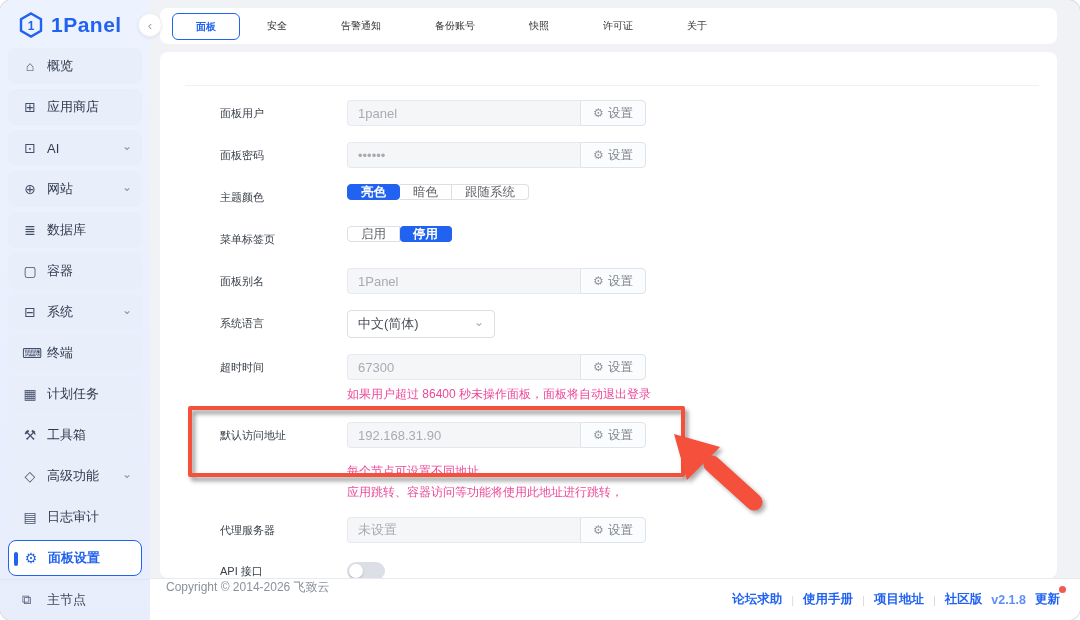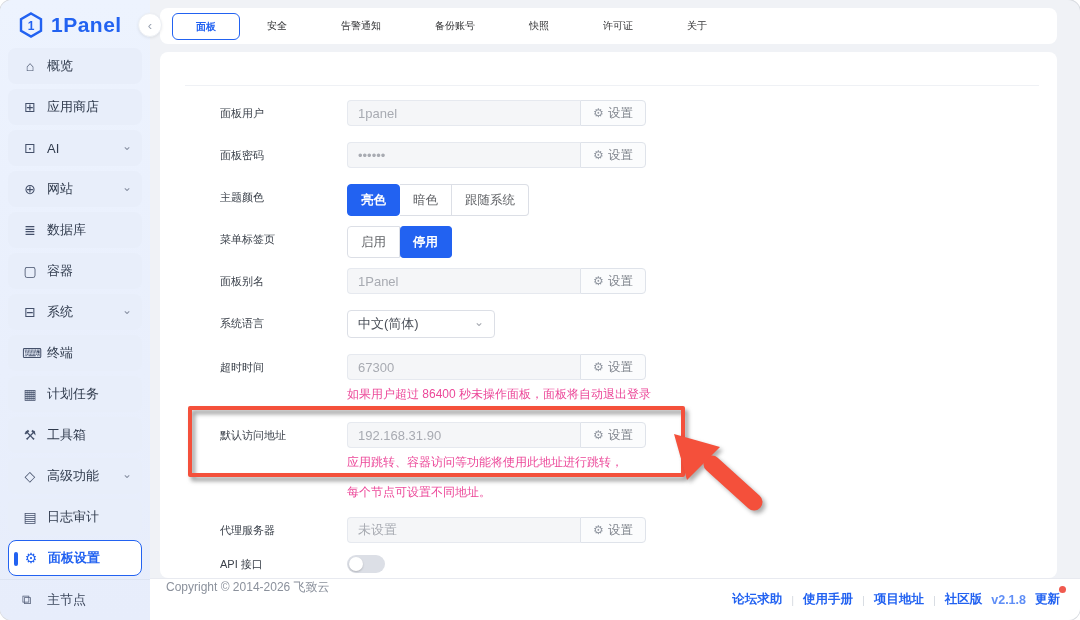--- a/index.html
+++ b/index.html
@@ -39,21 +39,21 @@
   .form-row{display:flex;margin-bottom:16px;}
   .form-label{width:127px;flex:0 0 127px;font-size:11px;color:#3a404a;line-height:26px;}
   .ctrl{flex:1;}
   .input-group{display:flex;width:299px;height:26px;}
   .input-group .tin{flex:1;height:26px;background:#f5f6f8;border:1px solid #e6e9ef;border-right:none;
        border-radius:4px 0 0 4px;padding:0 10px;font-size:13px;color:#a8abb2;display:flex;align-items:center;}
   .set-btn{width:66px;height:26px;background:#fbfcfd;border:1px solid #dfe3ea;border-radius:0 4px 4px 0;
        display:flex;align-items:center;justify-content:center;gap:4px;font-size:12.5px;color:#80858e;cursor:pointer;}
   .set-btn .gear{font-size:12px;color:#9096a0;}
   .segment{display:flex;height:26px;}
-  .seg-btn{height:32px;padding:0 13px;background:#fff;border:1px solid #dcdfe6;border-left-width:0;
+  .seg-btn{height:16px;padding:0 13px;background:#fff;border:1px solid #dcdfe6;border-left-width:0;
        font-size:12.5px;color:#606266;display:flex;align-items:center;cursor:pointer;}
   .seg-btn:first-child{border-left-width:1px;border-radius:4px 0 0 4px;}
   .seg-btn:last-child{border-radius:0 4px 4px 0;}
   .seg-btn.on{background:var(--primary);border-color:var(--primary);color:#fff;font-weight:700;border-radius:4px;}
   .select{width:148px;height:28px;border:1px solid #dcdfe6;border-radius:4px;background:#fff;display:flex;
        align-items:center;padding:0 10px;font-size:13px;color:#4a4f58;cursor:pointer;}
   .select .sval{flex:1;}
   .select .chev{color:#a8abb2;font-size:12px;margin-top:-4px;}
   .helper{font-size:12px;color:#ec4899;margin-top:7px;line-height:14px;}
   .helper.gap{margin-top:16px;}
@@ -252,25 +252,25 @@
         <div class="form-row" style="margin-bottom: 18px;">
           <div class="form-label">默认访问地址</div>
           <div class="ctrl">
             <div class="input-group">
               <div class="tin">192.168.31.90</div>
               <div class="set-btn">
                 <span class="gear">⚙</span>
                 <span>设置</span>
               </div>
             </div>
+            <div class="helper gap">每个节点可设置不同地址。</div>
             <div class="helper">应用跳转、容器访问等功能将使用此地址进行跳转，</div>
-            <div class="helper gap">每个节点可设置不同地址。</div>
-          </div>
-        </div>
-        <div class="form-row" style="margin-bottom: 8px;">
+          </div>
+        </div>
+        <div class="form-row" style="margin-bottom: 15px;">
           <div class="form-label">代理服务器</div>
           <div class="ctrl">
             <div class="input-group">
               <div class="tin">未设置</div>
               <div class="set-btn">
                 <span class="gear">⚙</span>
                 <span>设置</span>
               </div>
             </div>
           </div>

